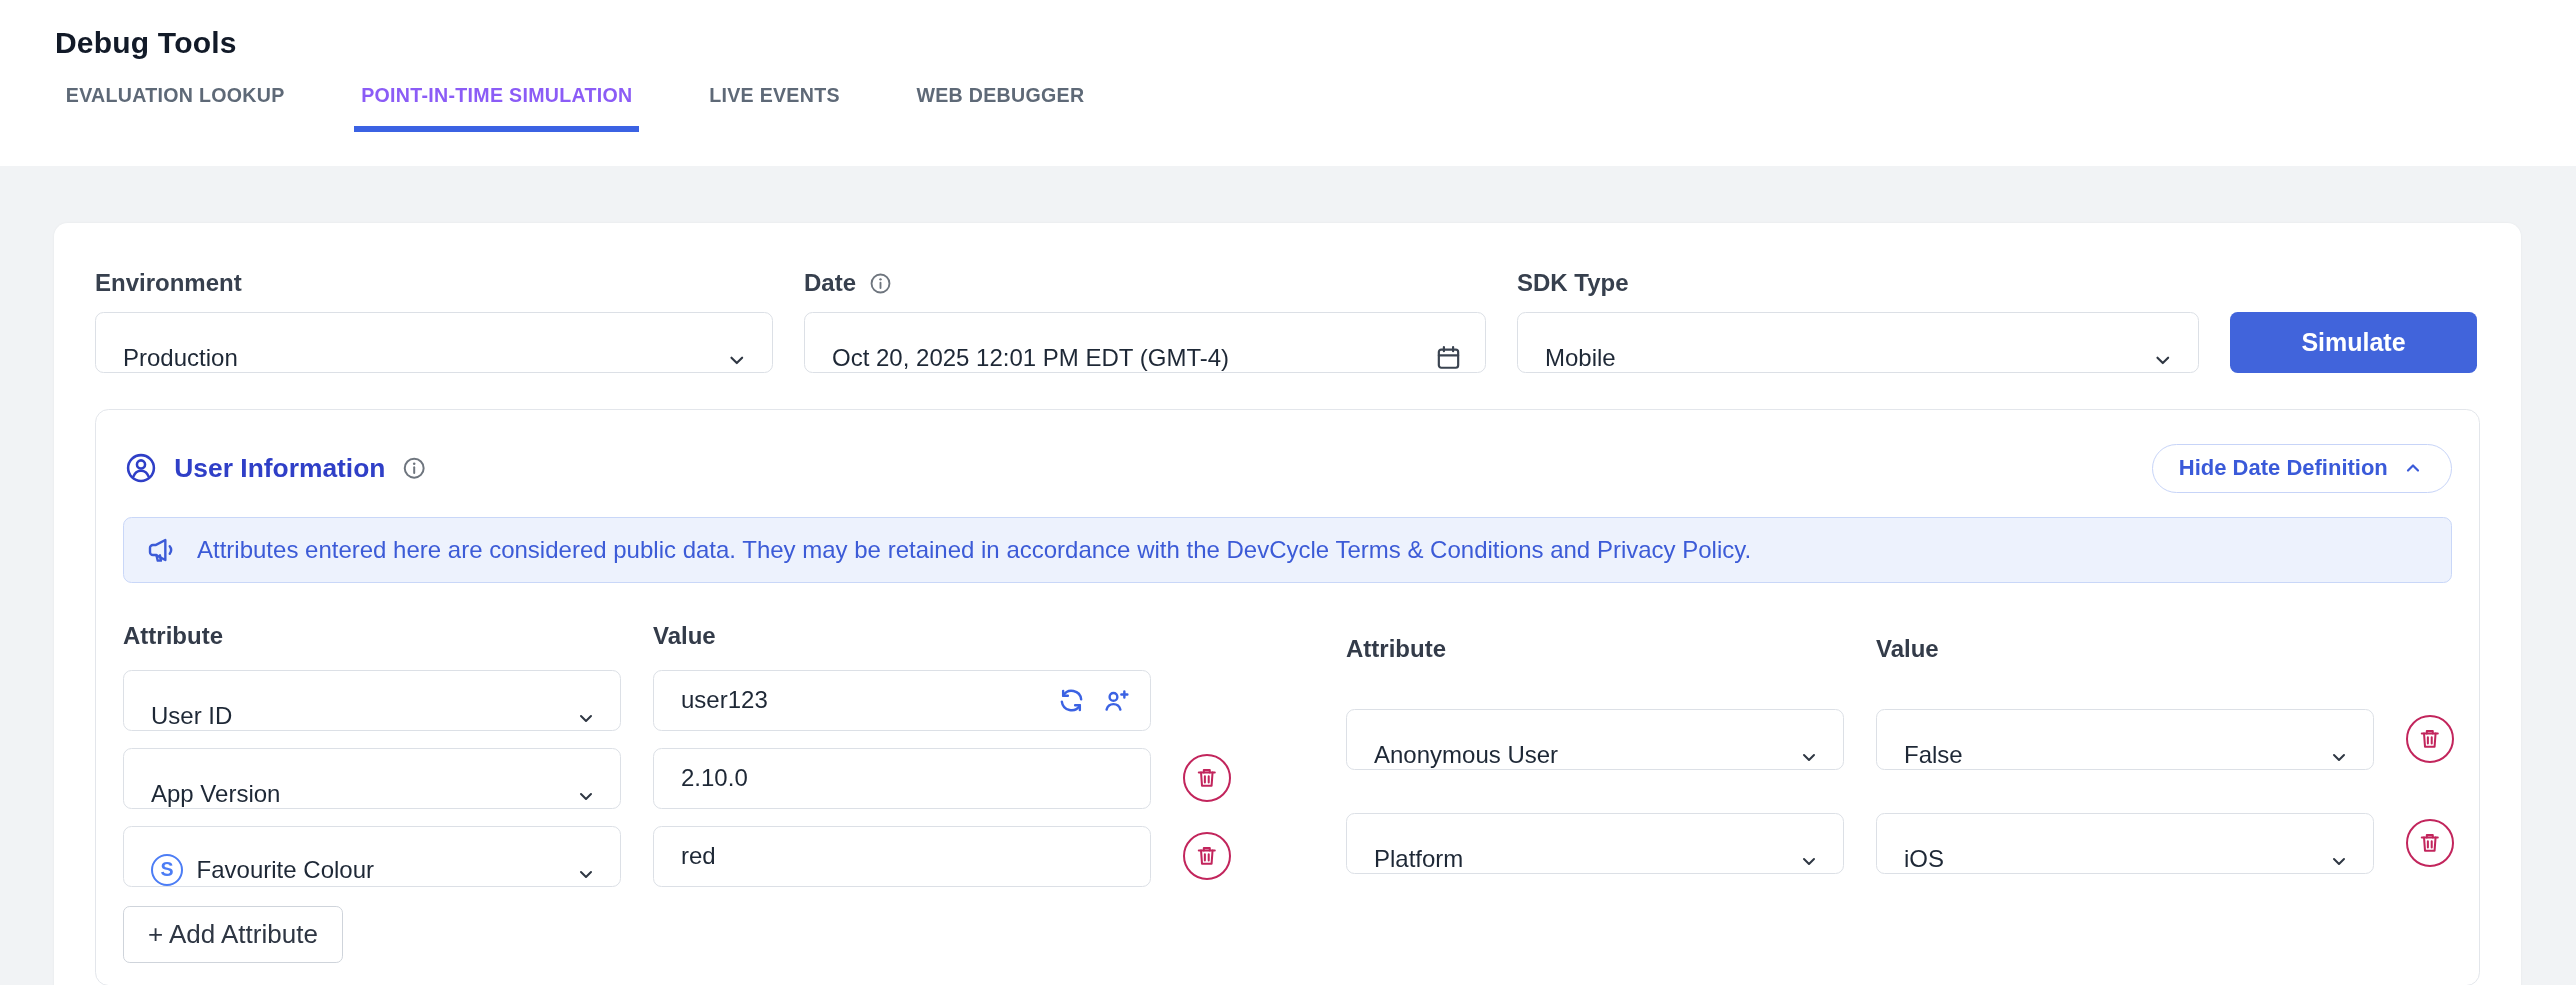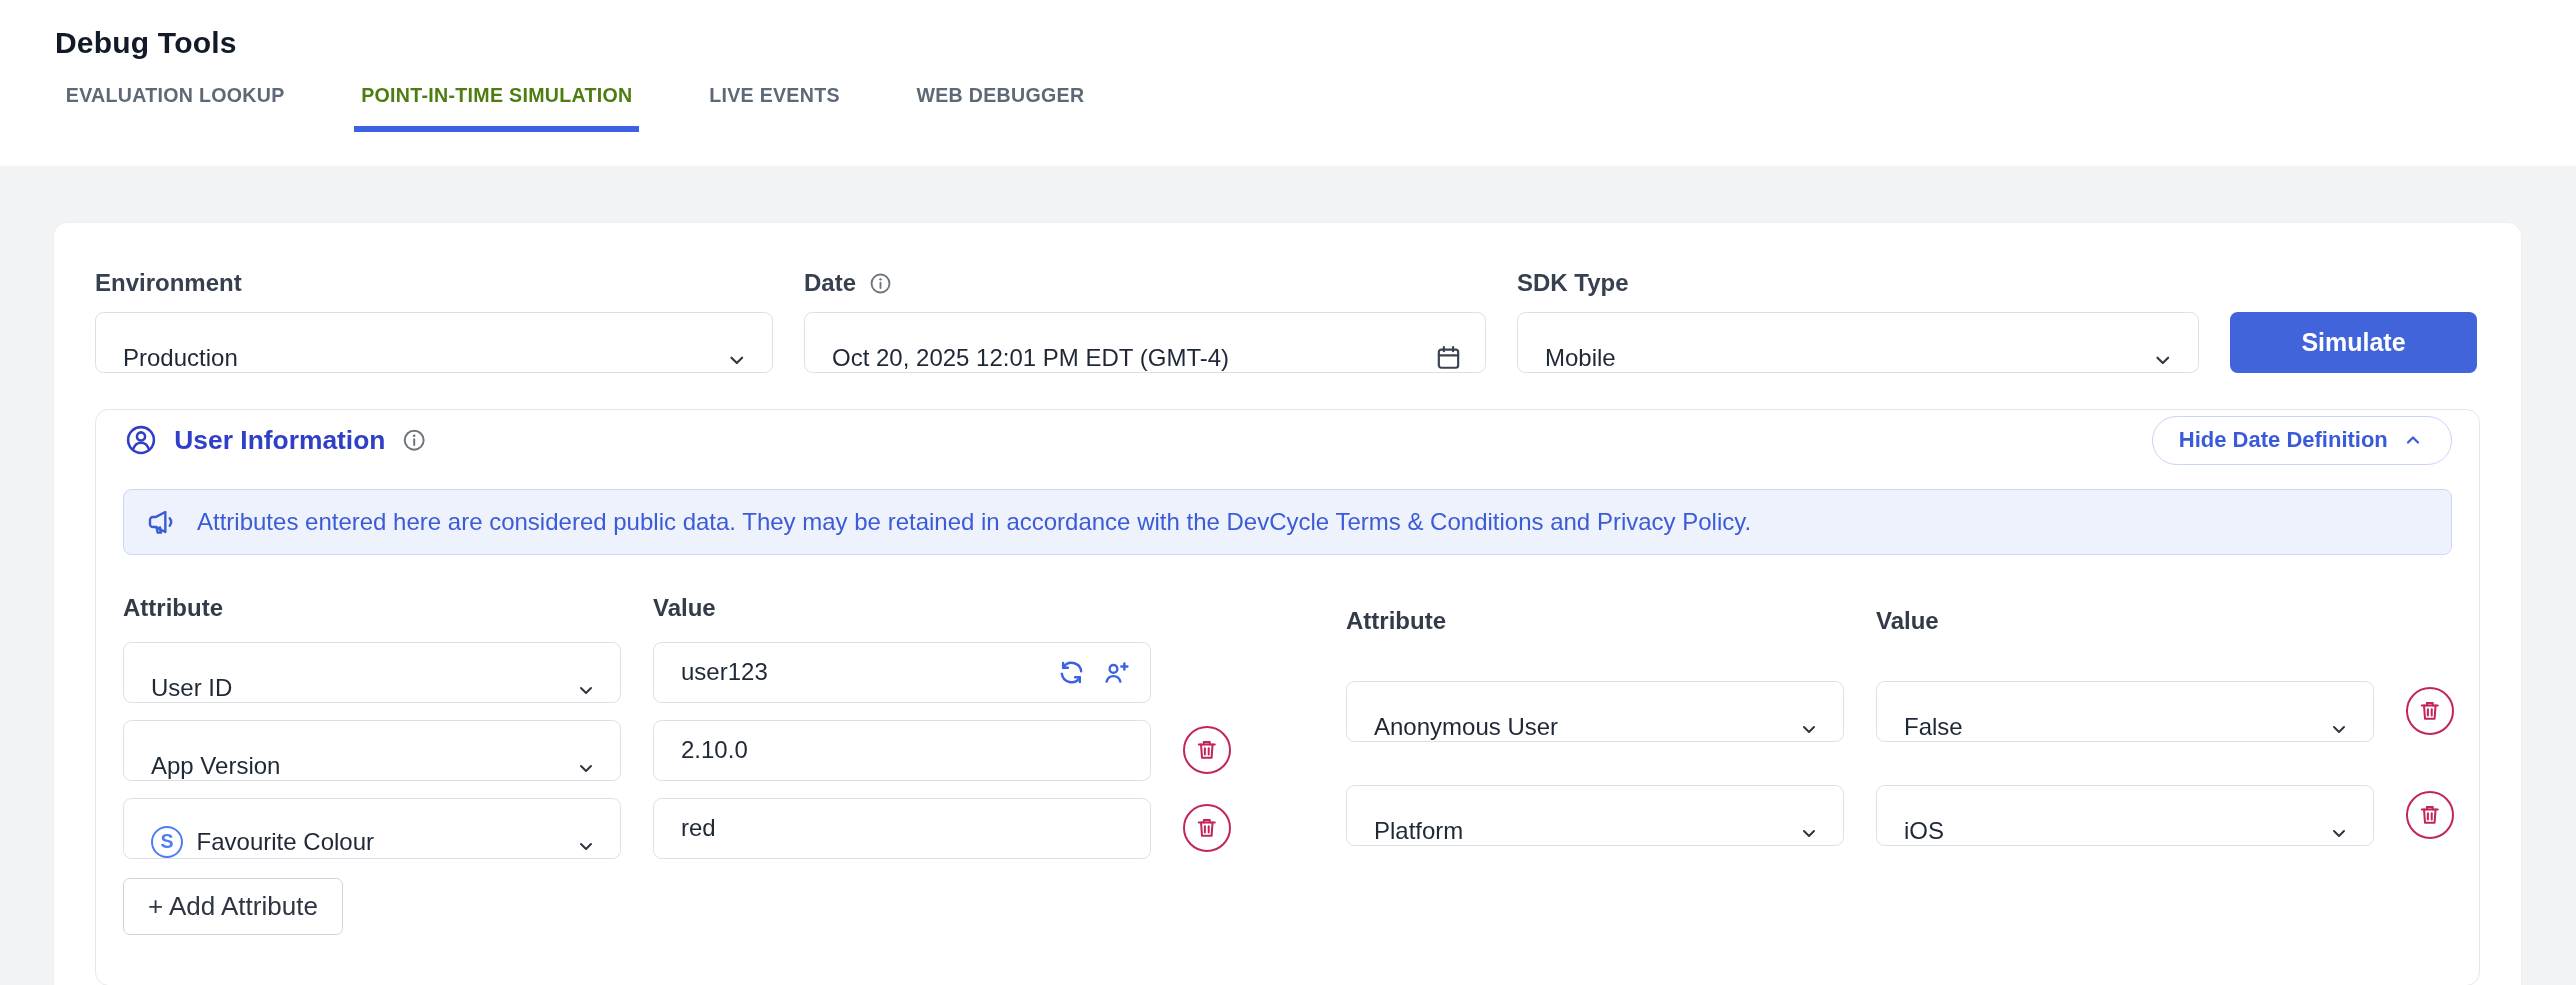--- a/index.html
+++ b/index.html
@@ -17,21 +17,21 @@
   }
   .tabbar {
     display: flex; align-items: center; gap: 63px;
     margin: 22px 0 0 59px; height: 51px;
   }
   .tab {
     font-size: 19.6px; font-weight: 700; letter-spacing: 0.3px;
     color: #5e6977; padding: 0 6.8px 19.6px 6.8px; cursor: pointer;
     border-bottom: 6px solid transparent; white-space: nowrap;
   }
-  .tab.active { color: #4d7c0f; border-bottom-color: #3b62e3; }
+  .tab.active { color: #8b5cf6; border-bottom-color: #3b62e3; }
   
   .main-card {
     margin: 57px 55px 0 54px;
     background: #ffffff; border-radius: 13.6px;
     box-shadow: 0 0.9px 2.6px rgba(20,30,60,.05);
     padding: 46px 41px 48px 41px;
     height: 852px;
   }
   .controls-row { display: flex; gap: 31px; align-items: flex-end; }
   .ctl { display: flex; flex-direction: column; }
@@ -49,21 +49,21 @@
   input.box { outline: none; width: 100%; }
   .btn-simulate {
     width: 247px; height: 61px; border: none; border-radius: 7.7px;
     background: #4164db; color: #ffffff; font-size: 25px; font-weight: 600;
     font-family: "Liberation Sans", sans-serif; cursor: pointer;
   }
   .icon { flex: none; display: inline-flex; }
   
   .user-panel {
     margin-top: 36px; border: 1.7px solid #e3e6eb; border-radius: 13.6px;
-    padding: 6px 27px 27px 27px; height: 577px;
+    padding: 34px 27px 27px 27px; height: 577px;
   }
   .user-panel-header { display: flex; align-items: center; justify-content: space-between; }
   .uph-left { display: flex; align-items: center; gap: 15.3px; }
   .uph-title { font-size: 26.4px; font-weight: 600; color: #2f3fc7; }
   .pill-btn {
     display: flex; align-items: center; gap: 13.6px;
     border: 1.7px solid #c7d4f8; border-radius: 852px; background: #fff;
     padding: 10.2px 25.6px; cursor: pointer;
     font-size: 22px; font-weight: 600; color: #3a5ad9;
     font-family: "Liberation Sans", sans-serif;

